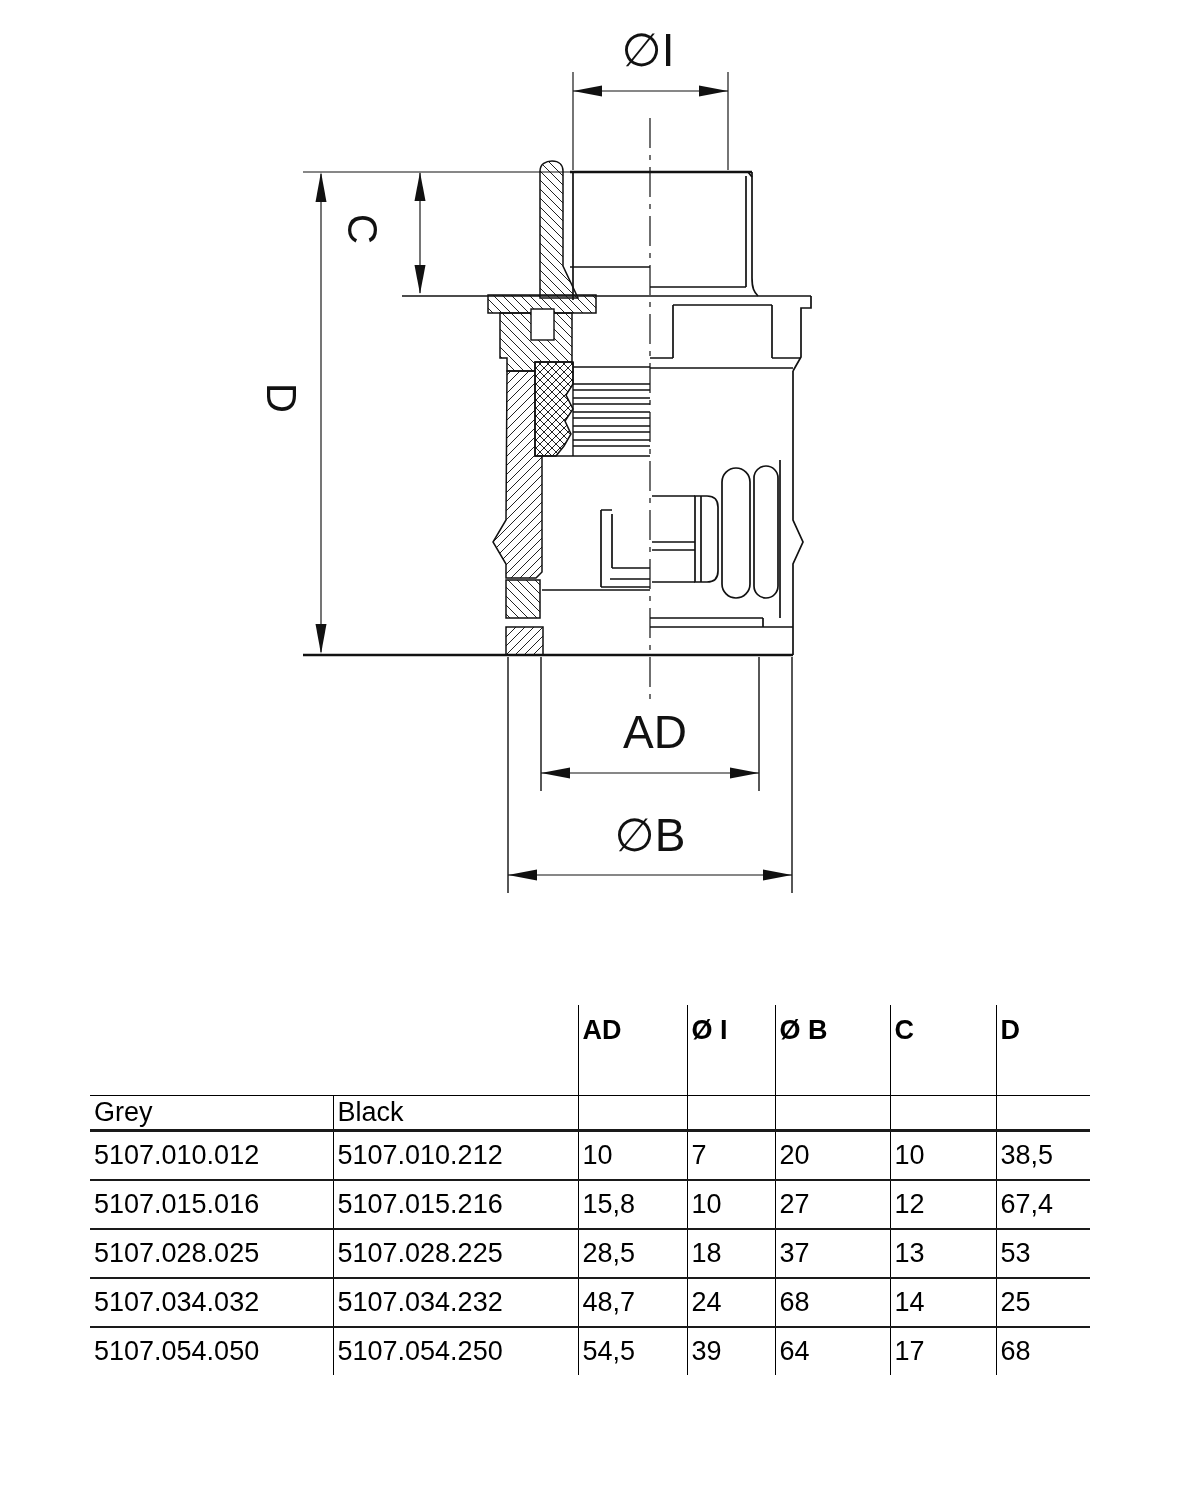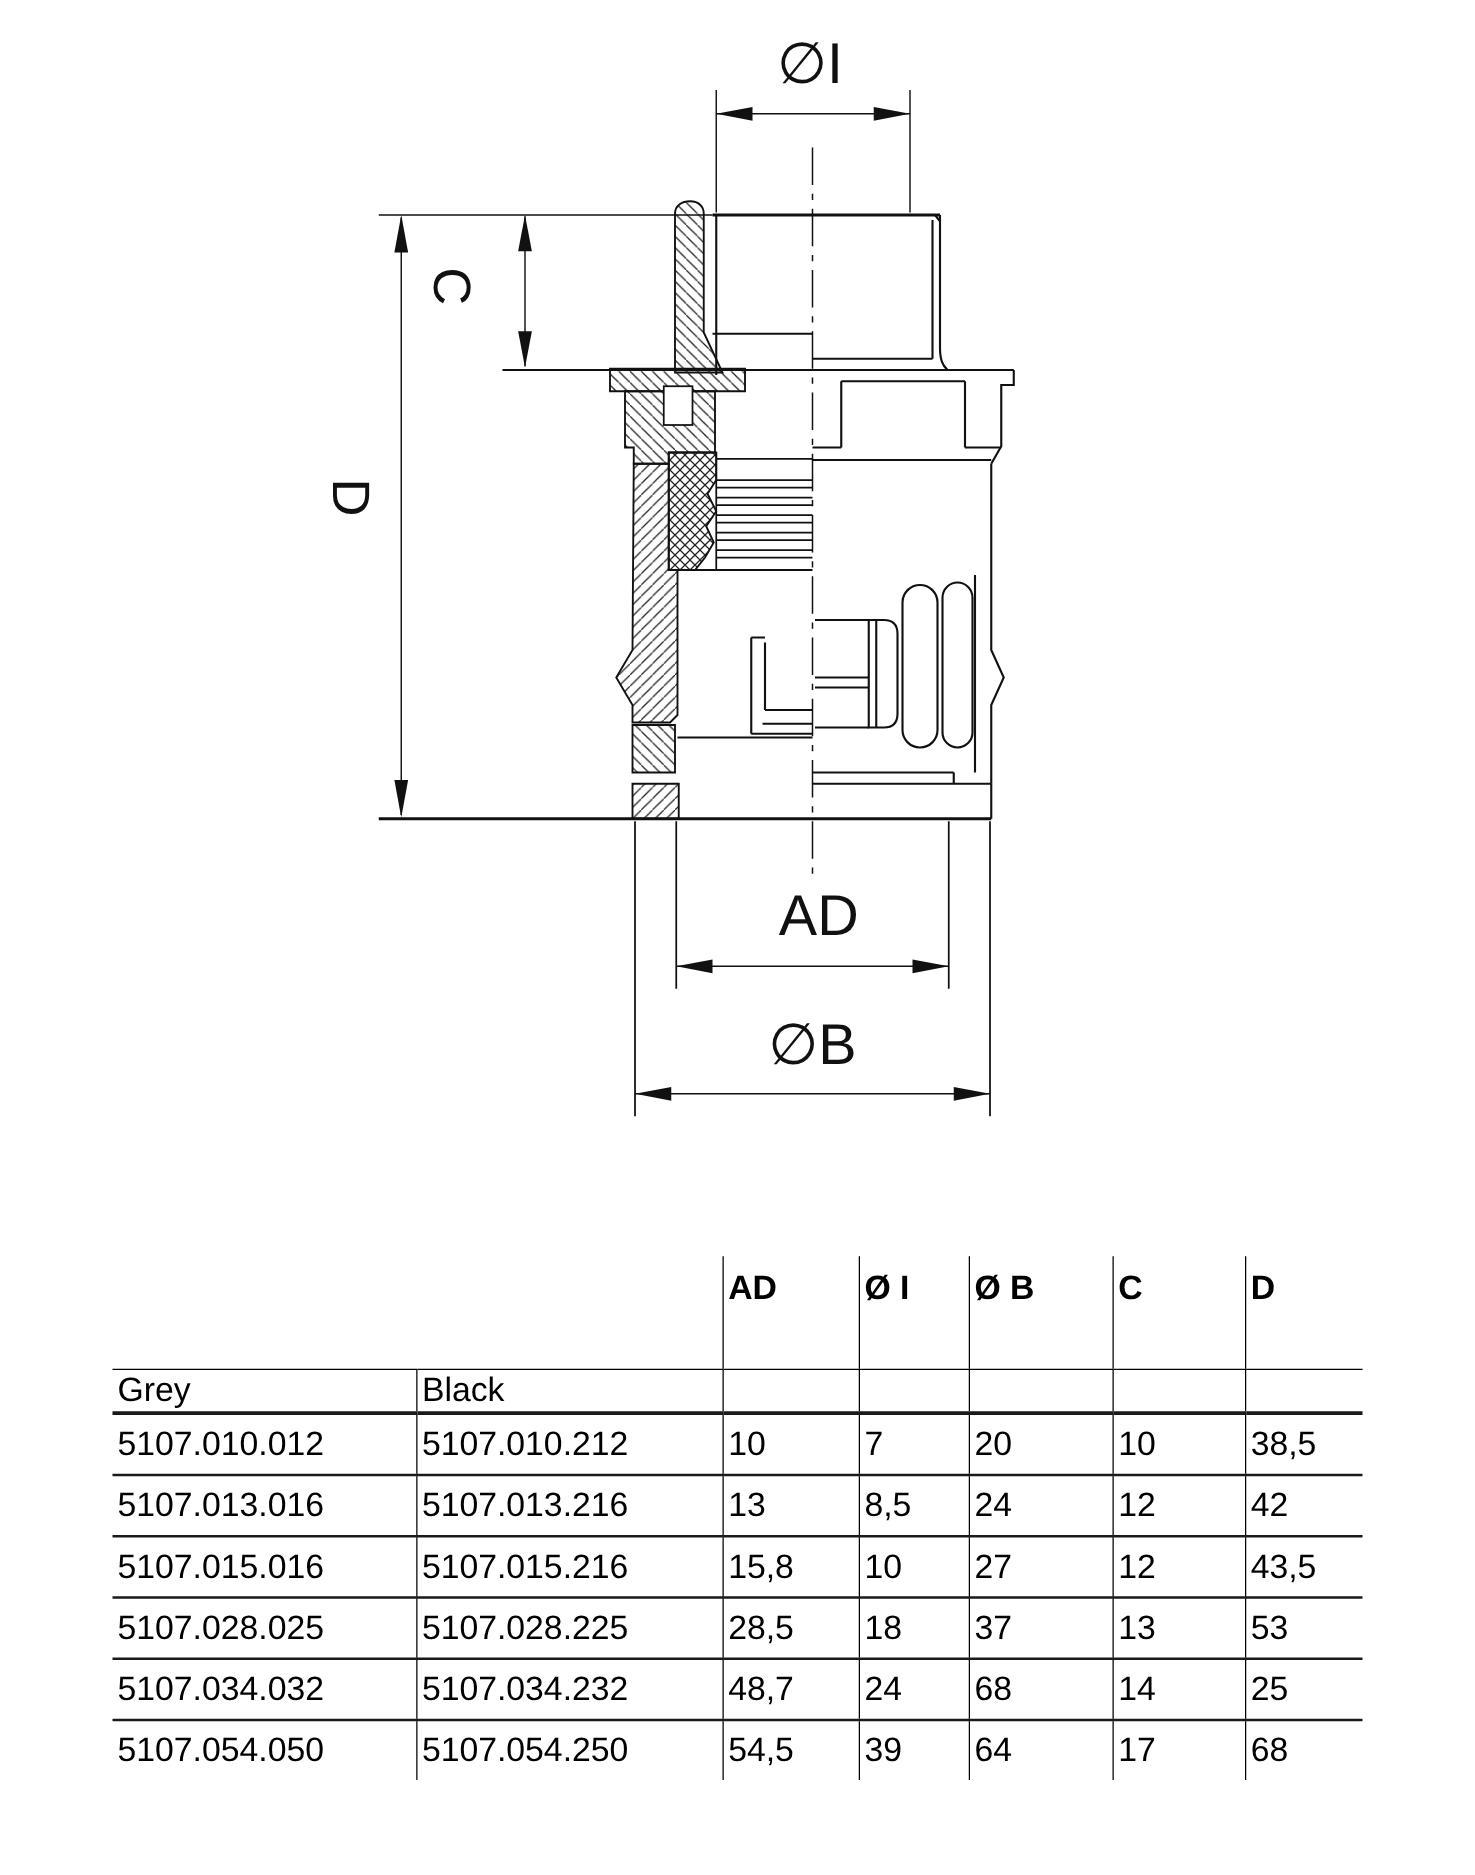--- a/index.html
+++ b/index.html
@@ -169,36 +169,27 @@
     <tr class="datarow">
       <td>5107.010.012</td>
       <td class="vl">5107.010.212</td>
       <td class="vl">10</td>
       <td class="vl">7</td>
       <td class="vl">20</td>
       <td class="vl">10</td>
       <td class="vl">38,5</td>
     </tr>
     <tr class="datarow">
-      <td>5107.013.016</td>
-      <td class="vl">5107.013.216</td>
-      <td class="vl">13</td>
-      <td class="vl">8,5</td>
-      <td class="vl">24</td>
-      <td class="vl">12</td>
-      <td class="vl">42</td>
-    </tr>
-    <tr class="datarow">
       <td>5107.015.016</td>
       <td class="vl">5107.015.216</td>
       <td class="vl">15,8</td>
       <td class="vl">10</td>
       <td class="vl">27</td>
       <td class="vl">12</td>
-      <td class="vl">43,5</td>
+      <td class="vl">67,4</td>
     </tr>
     <tr class="datarow">
       <td>5107.028.025</td>
       <td class="vl">5107.028.225</td>
       <td class="vl">28,5</td>
       <td class="vl">18</td>
       <td class="vl">37</td>
       <td class="vl">13</td>
       <td class="vl">53</td>
     </tr>

